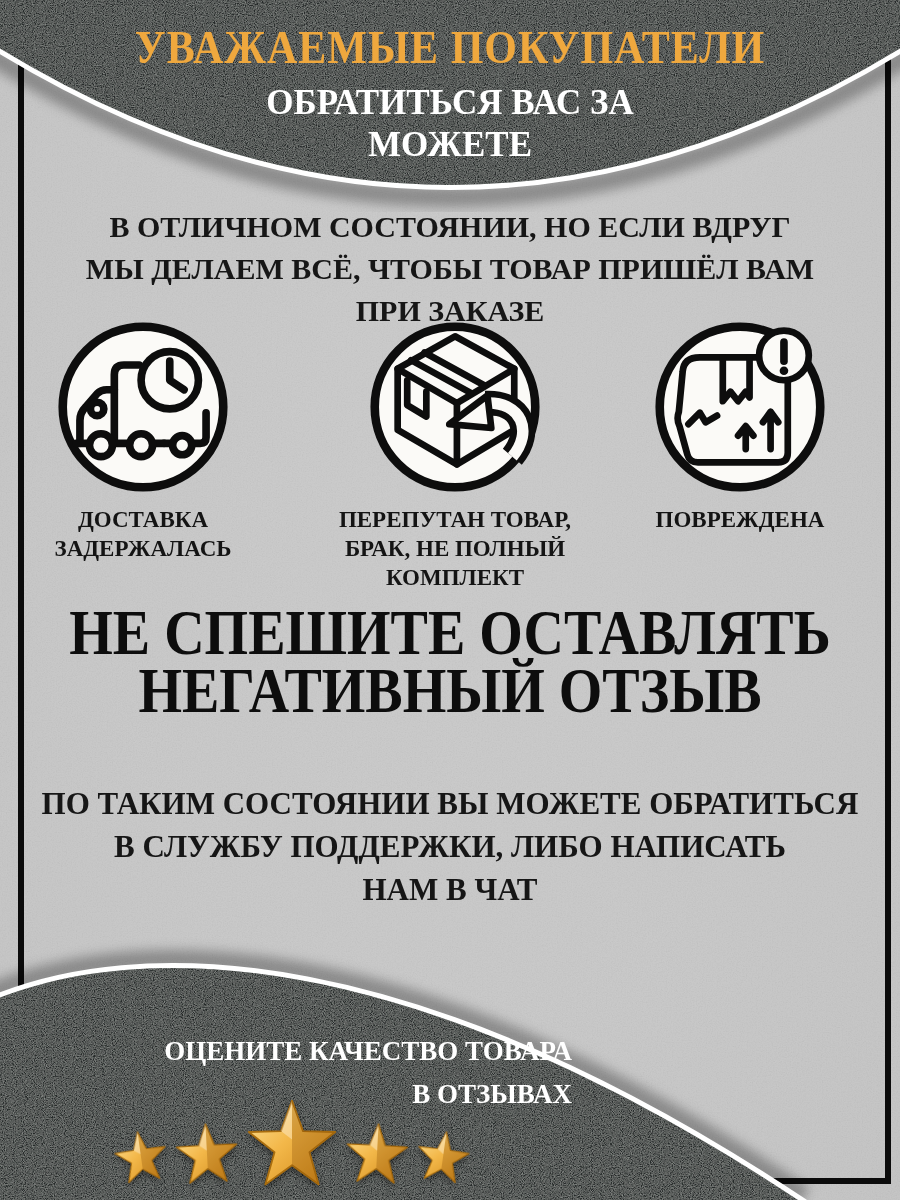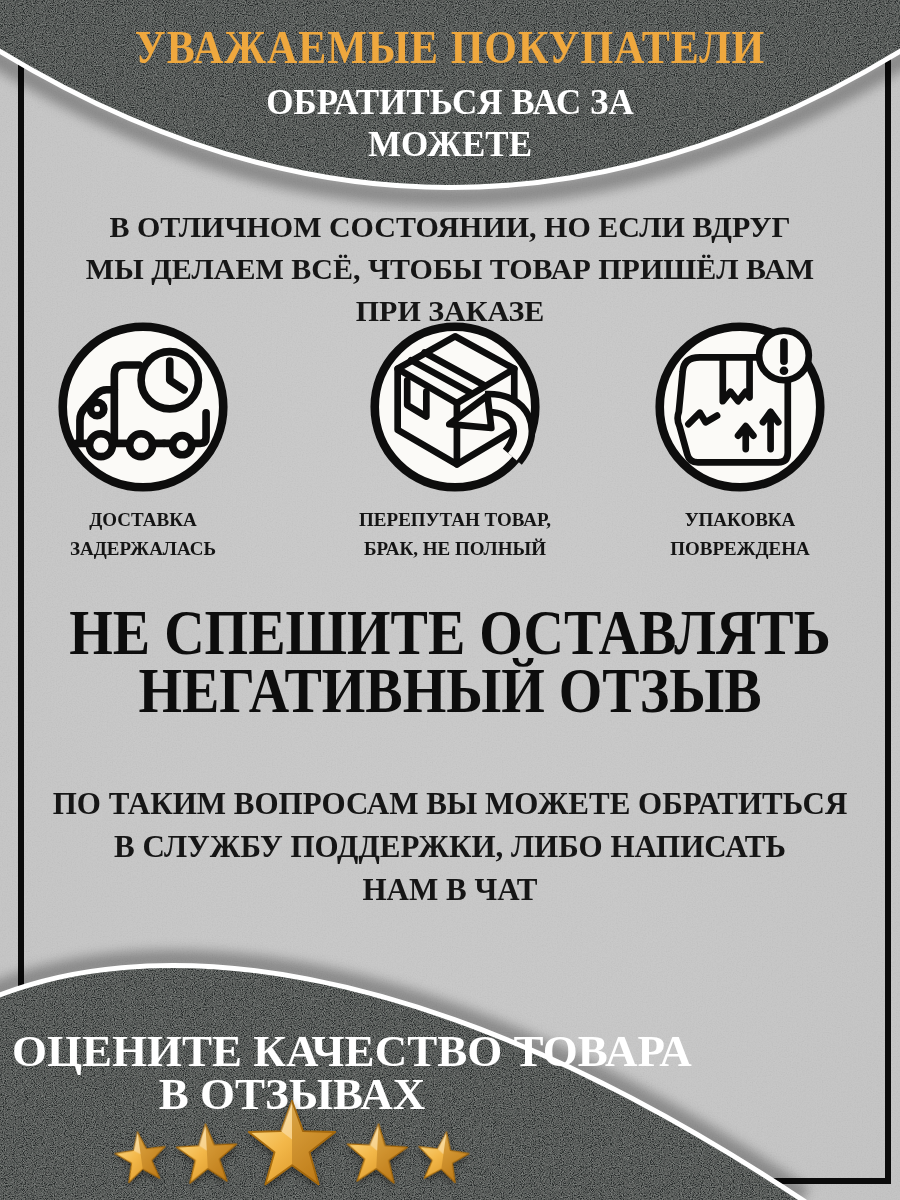--- a/index.html
+++ b/index.html
@@ -15,31 +15,31 @@
   .title{top:24px;font-size:42px;letter-spacing:1px;color:#efa83e;}
   .title .line{transform:scaleY(1.1);transform-origin:50% 50%;}
   .subtitle{top:82px;font-size:35px;line-height:42px;color:#ffffff;}
 
   .intro{top:206px;font-size:30px;line-height:42px;color:#161616;}
 
   .issue{position:absolute;top:321px;width:172px;z-index:2;}
   .issue .badge{display:block;}
   .issue .label{
     position:relative;left:-54px;width:280px;margin-top:12px;
-    text-align:center;font-weight:700;font-size:19px;line-height:29px;color:#141414;
+    text-align:center;font-weight:700;font-size:23px;line-height:29px;color:#141414;
   }
   #issue-1{left:57px;} #issue-2{left:369px;} #issue-3{left:654px;}
 
   .warning{top:604px;font-size:56px;line-height:58px;color:#0d0d0d;}
   .warning .line{transform:scaleY(1.12);transform-origin:50% 50%;}
 
   .support{top:782px;font-size:31px;line-height:43px;color:#161616;}
 
-  .footer-text{position:absolute;left:12px;top:1030px;width:560px;text-align:center;
-    font-weight:700;font-size:45px;line-height:43px;color:#ffffff;z-index:2;}
+  .footer-text{position:absolute;left:12px;top:1030px;width:560px;text-align:right;
+    font-weight:700;font-size:27px;line-height:43px;color:#ffffff;z-index:2;}
   .stars{position:absolute;left:12px;top:1096px;width:560px;height:96px;z-index:2;
     display:flex;justify-content:center;align-items:flex-end;gap:7px;}
   .star{display:block;filter:drop-shadow(0 3px 3px rgba(0,0,0,0.45));}
   .sz-s{width:54px;height:54px;margin-bottom:8px;}
   .sz-m{width:64px;height:64px;margin-bottom:6px;}
   .sz-l{width:92px;height:92px;margin-bottom:2px;}
   .rot-l2{transform:rotate(-8deg);} .rot-l1{transform:rotate(-3deg);}
   .rot-r1{transform:rotate(3deg);}  .rot-r2{transform:rotate(8deg);}
 </style>
 </head>
@@ -150,50 +150,50 @@
         <path d="M40,62 L40,88 L60,100 L60,74"></path>
         <path d="M152,50 V114 L92,150"></path>
       </g>
       <path d="M122,86 C160,84 172,116 150,142" fill="none" stroke="#0d0d0d" stroke-width="26"></path>
       <path d="M122,86 C160,84 172,116 150,142" fill="none" stroke="#fbfaf7" stroke-width="12"></path>
       <polygon points="84,108 124,78 128,112" fill="#fbfaf7" stroke="#0d0d0d" stroke-width="7" stroke-linejoin="round"></polygon>
     </svg>
     <div class="label">
       <div class="line">ПЕРЕПУТАН ТОВАР,</div>
       <div class="line">БРАК, НЕ ПОЛНЫЙ</div>
+      <div class="line">КОМПЛЕКТ</div>
     </div>
   </div>
 
   <div class="issue" id="issue-3">
     <svg class="badge" width="172" height="172" viewBox="0 0 180 180">
       <circle cx="90" cy="90" r="84" fill="#fbfaf7" stroke="#0d0d0d" stroke-width="9"></circle>
       <g fill="none" stroke="#0d0d0d" stroke-width="7" stroke-linecap="round" stroke-linejoin="round">
         <path d="M48,38 Q31,38 30,53 L26,95 Q23,103 27,111 L35,140 Q37,148 46,148 H130 Q140,148 140,138 V48 Q140,38 130,38 Z"></path>
         <path d="M36,108 L48,96 L54,106 L66,99"></path>
         <path d="M72,38 V84 L80,74 L88,84 L96,74 L100,80 V38"></path>
         <path d="M96,134 V112 M88,120 L96,110 L104,120"></path>
         <path d="M122,134 V98 M114,106 L122,95 L130,106"></path>
       </g>
       <circle cx="136" cy="36" r="26" fill="#fbfaf7" stroke="#0d0d0d" stroke-width="7"></circle>
       <path d="M136,22 V42" fill="none" stroke="#0d0d0d" stroke-width="8" stroke-linecap="round"></path>
       <circle cx="136" cy="52" r="4.5" fill="#0d0d0d"></circle>
     </svg>
     <div class="label">
-      <div class="line">УПАКОВКА</div>
       <div class="line">ПОВРЕЖДЕНА</div>
     </div>
   </div>
 
   <div class="txt warning">
     <div class="line">НЕ СПЕШИТЕ ОСТАВЛЯТЬ</div>
     <div class="line">НЕГАТИВНЫЙ ОТЗЫВ</div>
   </div>
 
   <div class="txt support">
-    <div class="line">ПО ТАКИМ ВОПРОСАМ ВЫ МОЖЕТЕ ОБРАТИТЬСЯ</div>
+    <div class="line">ПО ТАКИМ СОСТОЯНИИ ВЫ МОЖЕТЕ ОБРАТИТЬСЯ</div>
     <div class="line">В СЛУЖБУ ПОДДЕРЖКИ, ЛИБО НАПИСАТЬ</div>
     <div class="line">НАМ В ЧАТ</div>
   </div>
 
   <div class="footer-text">
     <div class="line">ОЦЕНИТЕ КАЧЕСТВО ТОВАРА</div>
     <div class="line">В ОТЗЫВАХ</div>
   </div>
 
   <div class="stars">

